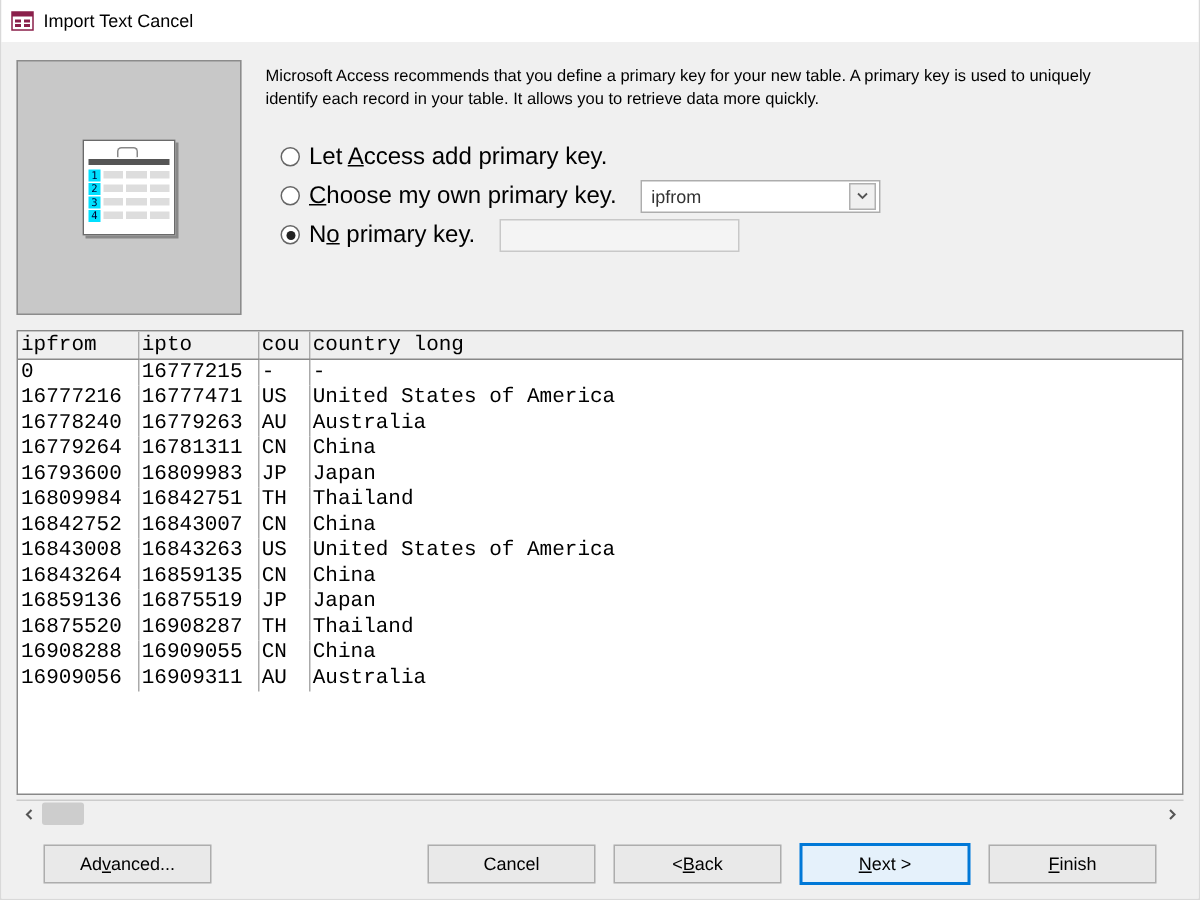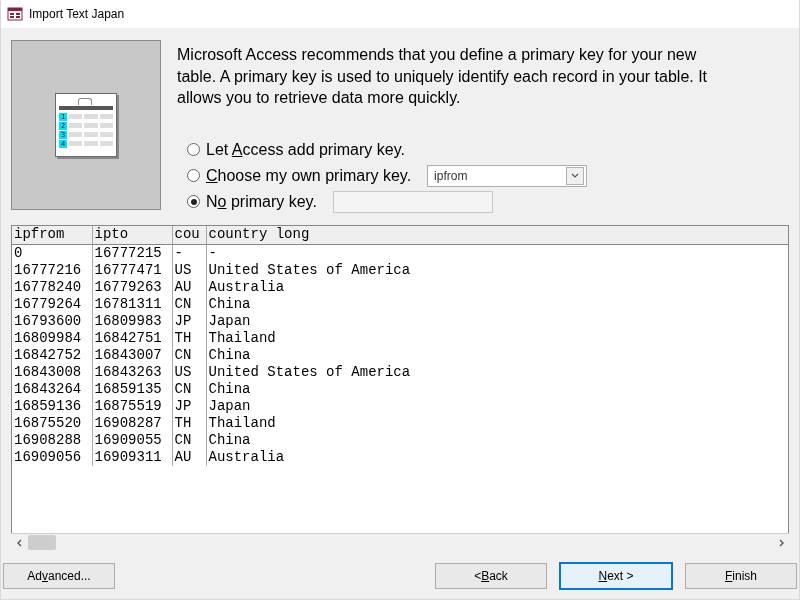--- a/index.html
+++ b/index.html
@@ -12,62 +12,62 @@
   .thumb-wrap{width:150px;height:170px;background:#c8c8c8;border:1px solid #8c8c8c;box-sizing:border-box;display:flex;align-items:center;justify-content:center;margin-top:2px}
   .thumb{width:60px;height:62px;background:#fff;border:1px solid #6a6a6a;box-shadow:2px 2px 0 #888;position:relative}
   .thumb::before{content:"";position:absolute;top:4px;left:22px;width:12px;height:6px;border:1px solid #888;border-radius:3px 3px 0 0;border-bottom:none}
   .thumb-header{position:absolute;top:12px;left:3px;right:3px;height:4px;background:#555}
   .thumb-rows{position:absolute;top:18px;left:3px;right:3px;bottom:3px}
   .thumb-row{height:9px;display:flex;align-items:center}
   .thumb-row .idx{width:8px;height:8px;background:#00e0ff;color:#003;font-size:7px;line-height:8px;text-align:center;font-family:monospace;margin-right:2px}
   .thumb-row .cell{flex:1;height:5px;background:#ddd;margin-right:2px}
   .thumb-row .cell:last-child{margin-right:0}
   .instructions{flex:1;padding-top:6px}
-  .instr-text{font-size:16px;line-height:1.35;margin-bottom:28px;max-width:560px}
+  .instr-text{font-size:11px;line-height:1.35;margin-bottom:18px;max-width:560px}
   .options{margin-left:10px}
   .opt-row{display:flex;align-items:center;height:26px;gap:6px}
   .radio{width:13px;height:13px;border:1px solid #666;border-radius:50%;background:#fff;display:inline-flex;align-items:center;justify-content:center;box-sizing:border-box}
   .radio.checked::after{content:"";width:6px;height:6px;background:#222;border-radius:50%}
   .opt-label{font-size:16px}
   .opt-label .accel{text-decoration:underline}
   .combo{width:160px;height:22px;border:1px solid #adadad;background:#fff;display:flex;align-items:center;justify-content:space-between;padding:0 2px 0 6px;box-sizing:border-box;margin-left:10px;font-size:12px;color:#333}
   .combo .chev{width:16px;height:16px;border:1px solid #b0b0b0;background:#f0f0f0;display:flex;align-items:center;justify-content:center}
   .ghost-field{width:160px;height:22px;border:1px solid #c8c8c8;background:#f4f4f4;margin-left:10px;box-sizing:border-box}
   .preview{border:1px solid #888;background:#fff;height:310px;box-sizing:border-box;overflow:hidden;font-family:"Courier New",monospace;font-size:14px;line-height:17px;position:relative}
   .preview table{border-collapse:collapse;width:100%}
   .preview th{text-align:left;font-weight:normal;background:#efefef;border-right:1px solid #aaa;border-bottom:1px solid #888;padding:0 2px;height:18px;font-family:"Courier New",monospace;font-size:14px;white-space:nowrap;overflow:hidden}
   .preview td{border-right:1px solid #aaa;padding:0 2px;white-space:nowrap;overflow:hidden;vertical-align:top}
   .preview th:last-child,.preview td:last-child{border-right:none}
   .hscroll{position:absolute;left:0;right:0;height:17px;background:#f0f0f0;border-top:1px solid #ccc;display:flex;align-items:center;bottom:48px}
   .window .body .hscroll{left:10px;right:10px}
   .hscroll .arrow{width:17px;height:17px;background:#f0f0f0;display:flex;align-items:center;justify-content:center;color:#555;font-size:10px;cursor:default}
   .hscroll .track{flex:1;height:17px;background:#f0f0f0;position:relative}
   .hscroll .thumb-h{position:absolute;left:0;top:1px;width:28px;height:15px;background:#cdcdcd;border-radius:2px}
-  .btnbar{position:absolute;left:0;right:0;bottom:0;height:46px;display:flex;align-items:center;padding:0 2px;gap:12px;box-sizing:border-box}
+  .btnbar{position:absolute;left:0;right:0;bottom:0;height:46px;display:flex;align-items:center;padding:0 28px;gap:12px;box-sizing:border-box}
   .btnbar .spacer{flex:1}
   .btn{min-width:90px;height:24px;border:1px solid #adadad;background:#e9e9e9;font-size:12px;display:flex;align-items:center;justify-content:center;padding:0 10px;cursor:default}
   .btn.primary{border:2px solid #0078d7;background:#e5f1fb}
   .accel{text-decoration:underline}
 </style>
 </head>
 <body>
 
 <div class="window">
   <div class="titlebar">
     <span class="sysicon">
       <svg width="16" height="16" viewBox="0 0 16 16">
           <rect x="1" y="2" width="14" height="12" fill="#fff" stroke="#8a1f4a"></rect>
           <rect x="1" y="2" width="14" height="3" fill="#8a1f4a"></rect>
           <rect x="3" y="7" width="4" height="2" fill="#8a1f4a"></rect>
           <rect x="3" y="10" width="4" height="2" fill="#8a1f4a"></rect>
           <rect x="9" y="7" width="4" height="2" fill="#8a1f4a"></rect>
           <rect x="9" y="10" width="4" height="2" fill="#8a1f4a"></rect>
         </svg>
     </span>
-    <span class="title">Import Text Japan</span>
+    <span class="title">Import Text Cancel</span>
   </div>
 
   <div class="body">
 
     <div class="upper">
       <div class="thumb-wrap">
         <div class="thumb">
           <div class="thumb-header"></div>
           <div class="thumb-rows" id="thumb-rows">
               <div class="thumb-row">
@@ -246,20 +246,21 @@
       </div>
     </div>
 
     <div class="btnbar">
       <div class="btn">
           <span>Ad</span>
           <span class="accel">v</span>
           <span>anced...</span>
         </div>
       <div class="spacer"></div>
+      <div class="btn">Cancel</div>
       <div class="btn">
           <span>&lt; </span>
           <span class="accel">B</span>
           <span>ack</span>
         </div>
       <div class="btn primary">
           <span class="accel">N</span>
           <span>ext &gt;</span>
         </div>
       <div class="btn">

